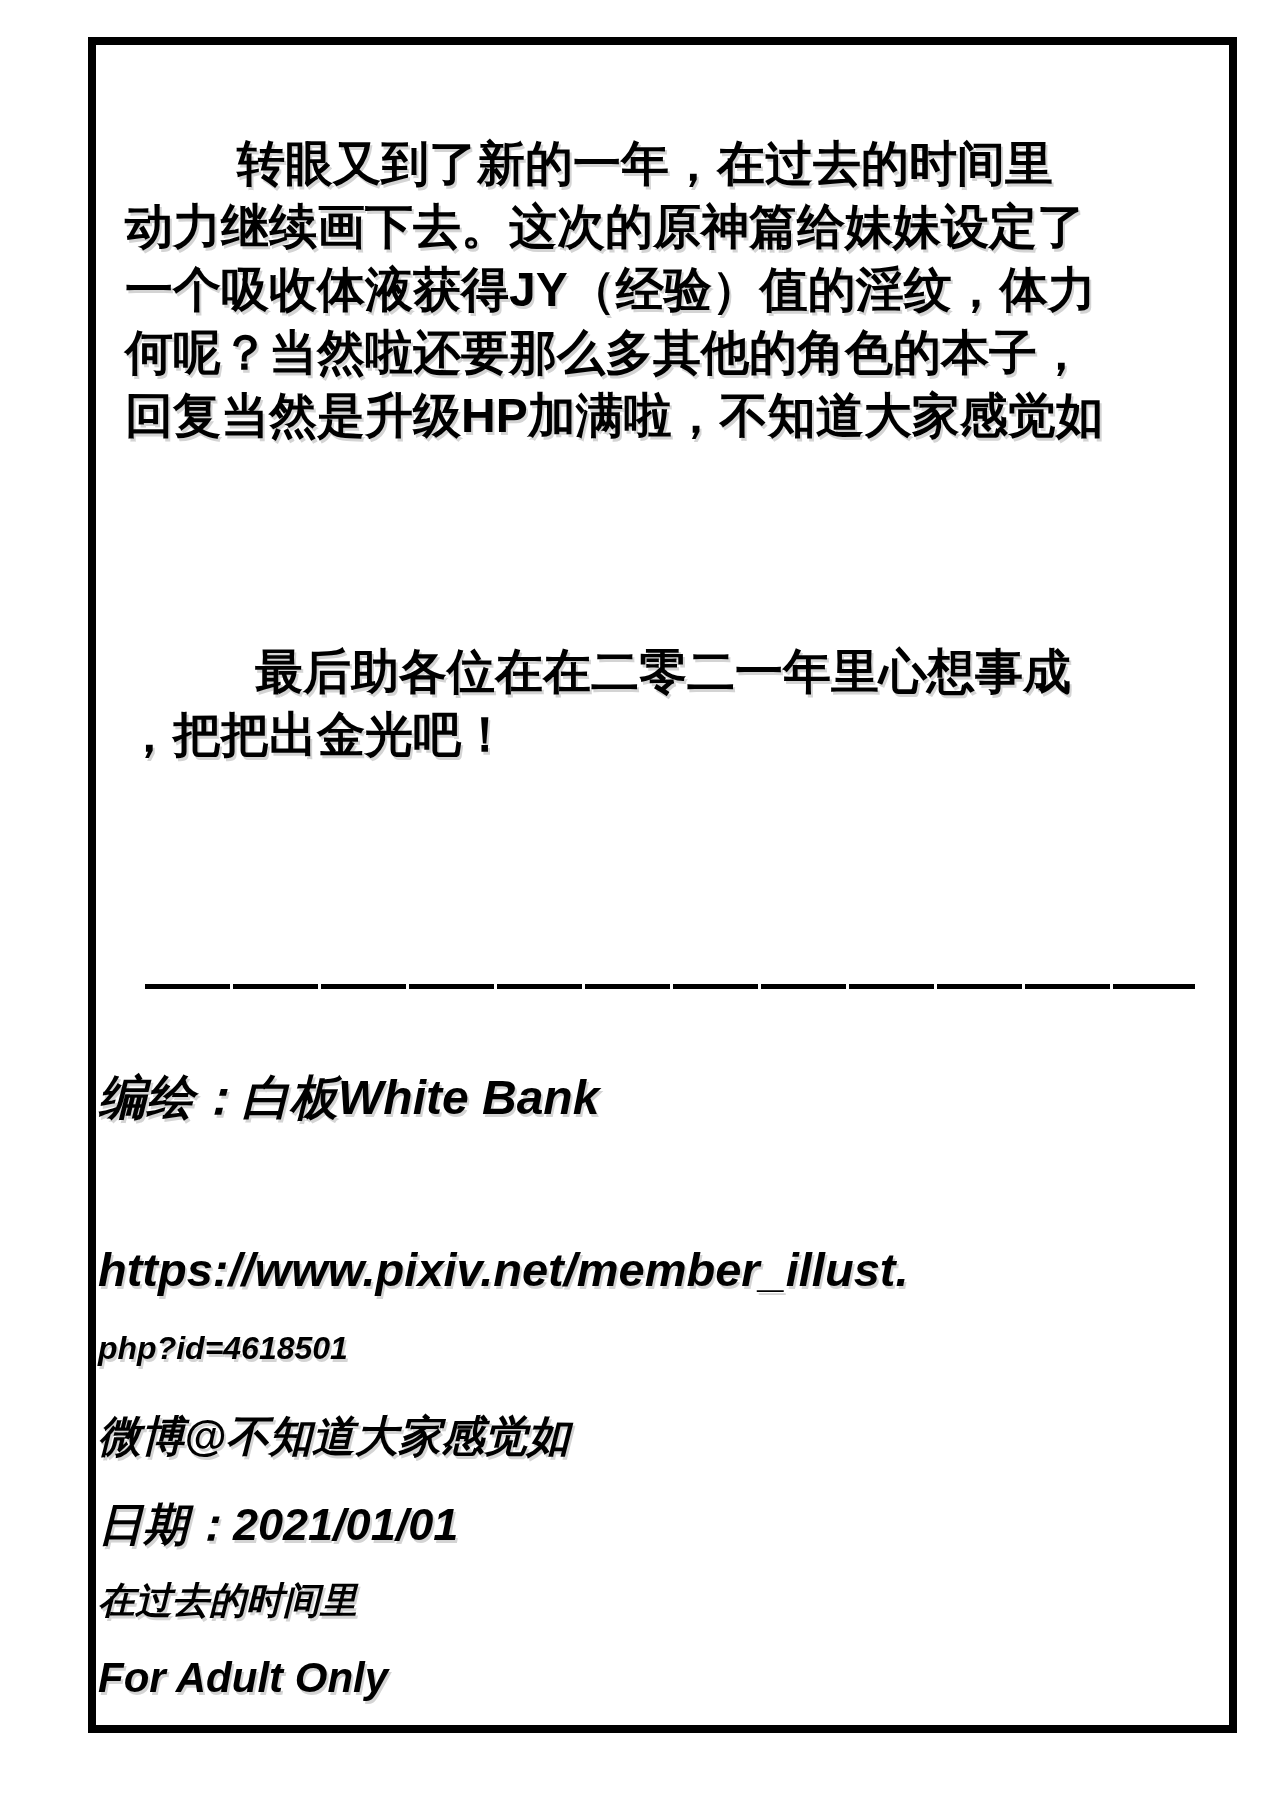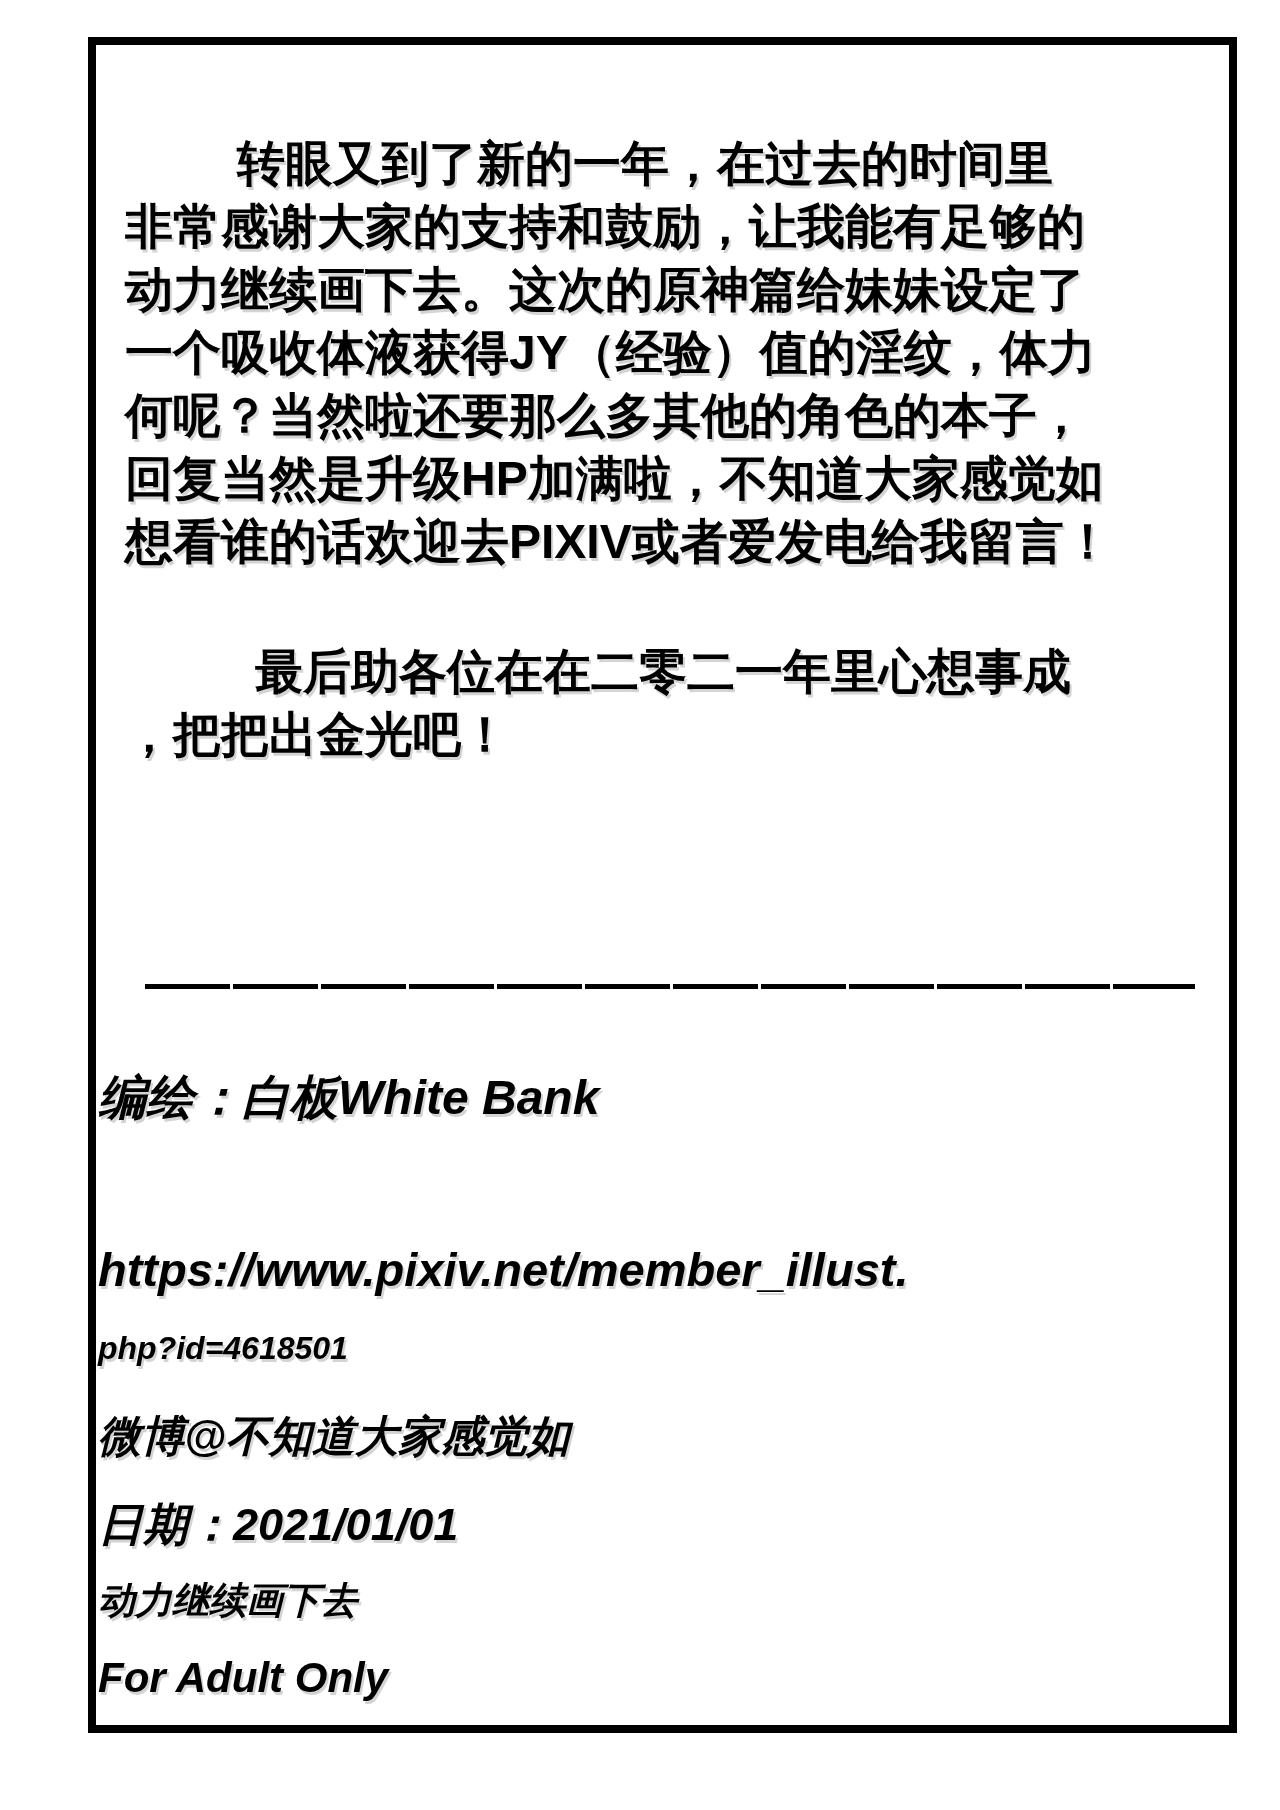--- a/index.html
+++ b/index.html
@@ -69,36 +69,34 @@
 </style>
 </head>
 <body>
 
 <div class="page">
 
   <div class="frame"></div>
 
   <div class="para para1">
     <div class="line indent-p1">转眼又到了新的一年，在过去的时间里</div>
-    <div class="line">非常感谢大家的支持和鼓励，让我能有足够的</div>
     <div class="line">动力继续画下去。这次的原神篇给妹妹设定了</div>
     <div class="line">一个吸收体液获得JY（经验）值的淫纹，体力</div>
     <div class="line">何呢？当然啦还要那么多其他的角色的本子，</div>
     <div class="line">回复当然是升级HP加满啦，不知道大家感觉如</div>
-    <div class="line">想看谁的话欢迎去PIXIV或者爱发电给我留言！</div>
   </div>
 
   <div class="para para2">
     <div class="line indent-p2">最后助各位在在二零二一年里心想事成</div>
     <div class="line">，把把出金光吧！</div>
   </div>
 
   <div class="divider"></div>
 
   <div class="credit c1">编绘：白板White Bank</div>
   <div class="credit c3">https://www.pixiv.net/member_illust.</div>
   <div class="credit c4">php?id=4618501</div>
   <div class="credit c5">微博@不知道大家感觉如</div>
   <div class="credit c6">日期：2021/01/01</div>
-  <div class="credit c7">动力继续画下去</div>
+  <div class="credit c7">在过去的时间里</div>
   <div class="credit c8">For Adult Only</div>
 
 </div>
 
 </body></html>

